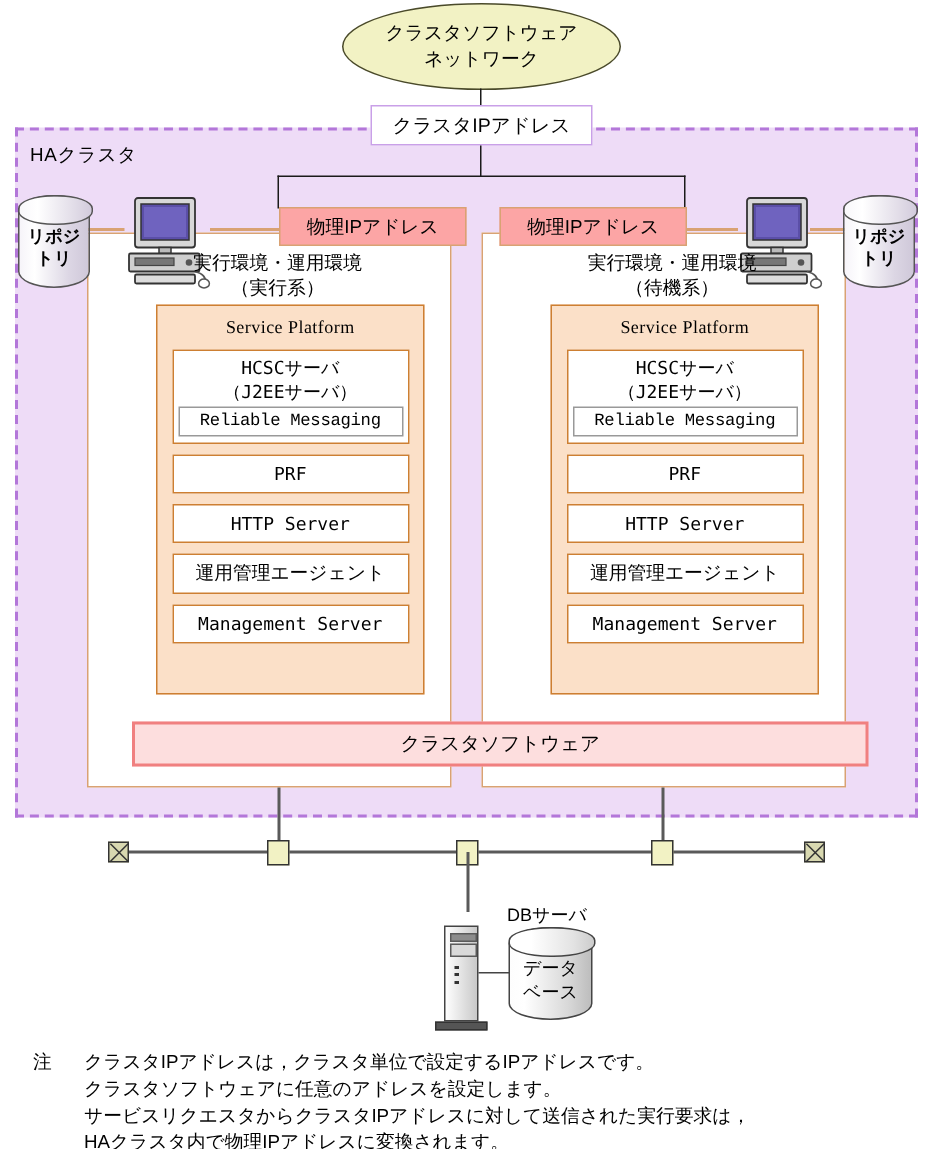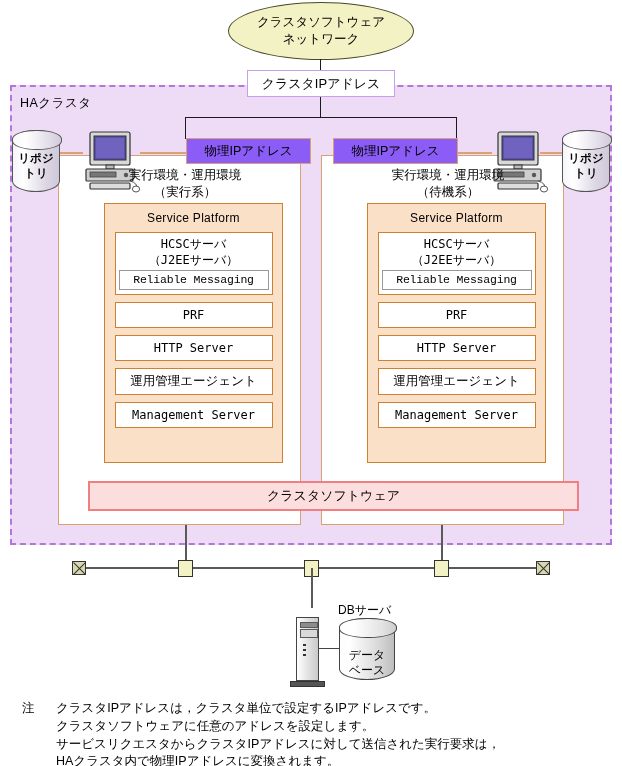--- a/index.html
+++ b/index.html
@@ -49,21 +49,21 @@
   .node-panel{
     top:155px;width:243px;height:370px;
     background:#ffffff;border:1.6px solid #d9a273;
   }
   #node-panel-active{left:58px;}
   #node-panel-standby{left:321px;}
 
   
   .phys-ip-box{
     top:138px;width:125px;height:26px;
-    background:#8b5cf6;border:1.6px solid #d9a273;
+    background:#fca5a5;border:1.6px solid #d9a273;
     display:flex;align-items:center;justify-content:center;
     font-size:12.5px;
     text-align:center;
   }
   #phys-ip-active{left:186px;}
   #phys-ip-standby{left:333px;}
 
   
   .env-label{
     top:167px;width:180px;text-align:center;
@@ -75,21 +75,21 @@
   
   .sp-panel{
     top:203px;width:179px;height:260px;
     background:#fbe0c8;border:1.6px solid #cd7f32;
     padding-top:7px;
   }
   #sp-panel-active{left:104px;}
   #sp-panel-standby{left:367px;}
   .sp-title{
     text-align:center;font-size:12px;
-    font-family:Liberation Sans, sans-serif;
+    font-family:Liberation Serif, serif;
     margin-bottom:7px;letter-spacing:0.3px;
   }
   .sp-inner{
     margin:0 auto 7px auto;width:156px;
     background:#ffffff;border:1.2px solid #cd7f32;
     text-align:center;font-size:12px;
     font-family:"DejaVu Sans Mono","Liberation Mono",monospace;
     padding:4px 0;line-height:1.35;
   }
   .sp-inner.jp{font-family:"Liberation Sans","DejaVu Sans",sans-serif;font-size:12.5px;}
@@ -170,21 +170,21 @@
   }
   #db-tower-slot1{position:absolute;left:3px;top:4px;width:16px;height:4px;background:#8c8c8c;border:1px solid #5a5a5a;}
   #db-tower-slot2{position:absolute;left:3px;top:11px;width:16px;height:7px;background:#d9d9d9;border:1px solid #5a5a5a;}
   #db-tower-dots{position:absolute;left:6px;top:26px;width:3px;height:12px;
     background:repeating-linear-gradient(#333 0 2px,transparent 2px 5px);}
   #db-tower-base{left:290px;top:681px;width:35px;height:6px;background:#555;border:1px solid #333;}
   #db-cylinder{
     left:339px;top:618px;width:56px;height:62px;
     background:linear-gradient(90deg,#fdfdfd 0%,#ffffff 18%,#d8d8d8 72%,#bdbdbd 100%);
     border:1.2px solid #444;border-radius:28px/11px;
-    display:flex;flex-direction:column;align-items:center;justify-content:flex-end;
+    display:flex;flex-direction:column;align-items:center;justify-content:center;
     font-size:12px;line-height:1.3;text-align:center;
   }
   #db-cylinder-top{
     position:absolute;left:-1.2px;top:-1.2px;width:56px;height:18px;
     border:1.2px solid #444;border-radius:28px/9px;
     background:linear-gradient(90deg,#ffffff 0%,#ffffff 25%,#e3e3e3 75%,#cccccc 100%);
   }
   #db-link-line{left:319px;top:648px;width:21px;height:1.4px;background:#444;position:absolute;}
 
   

